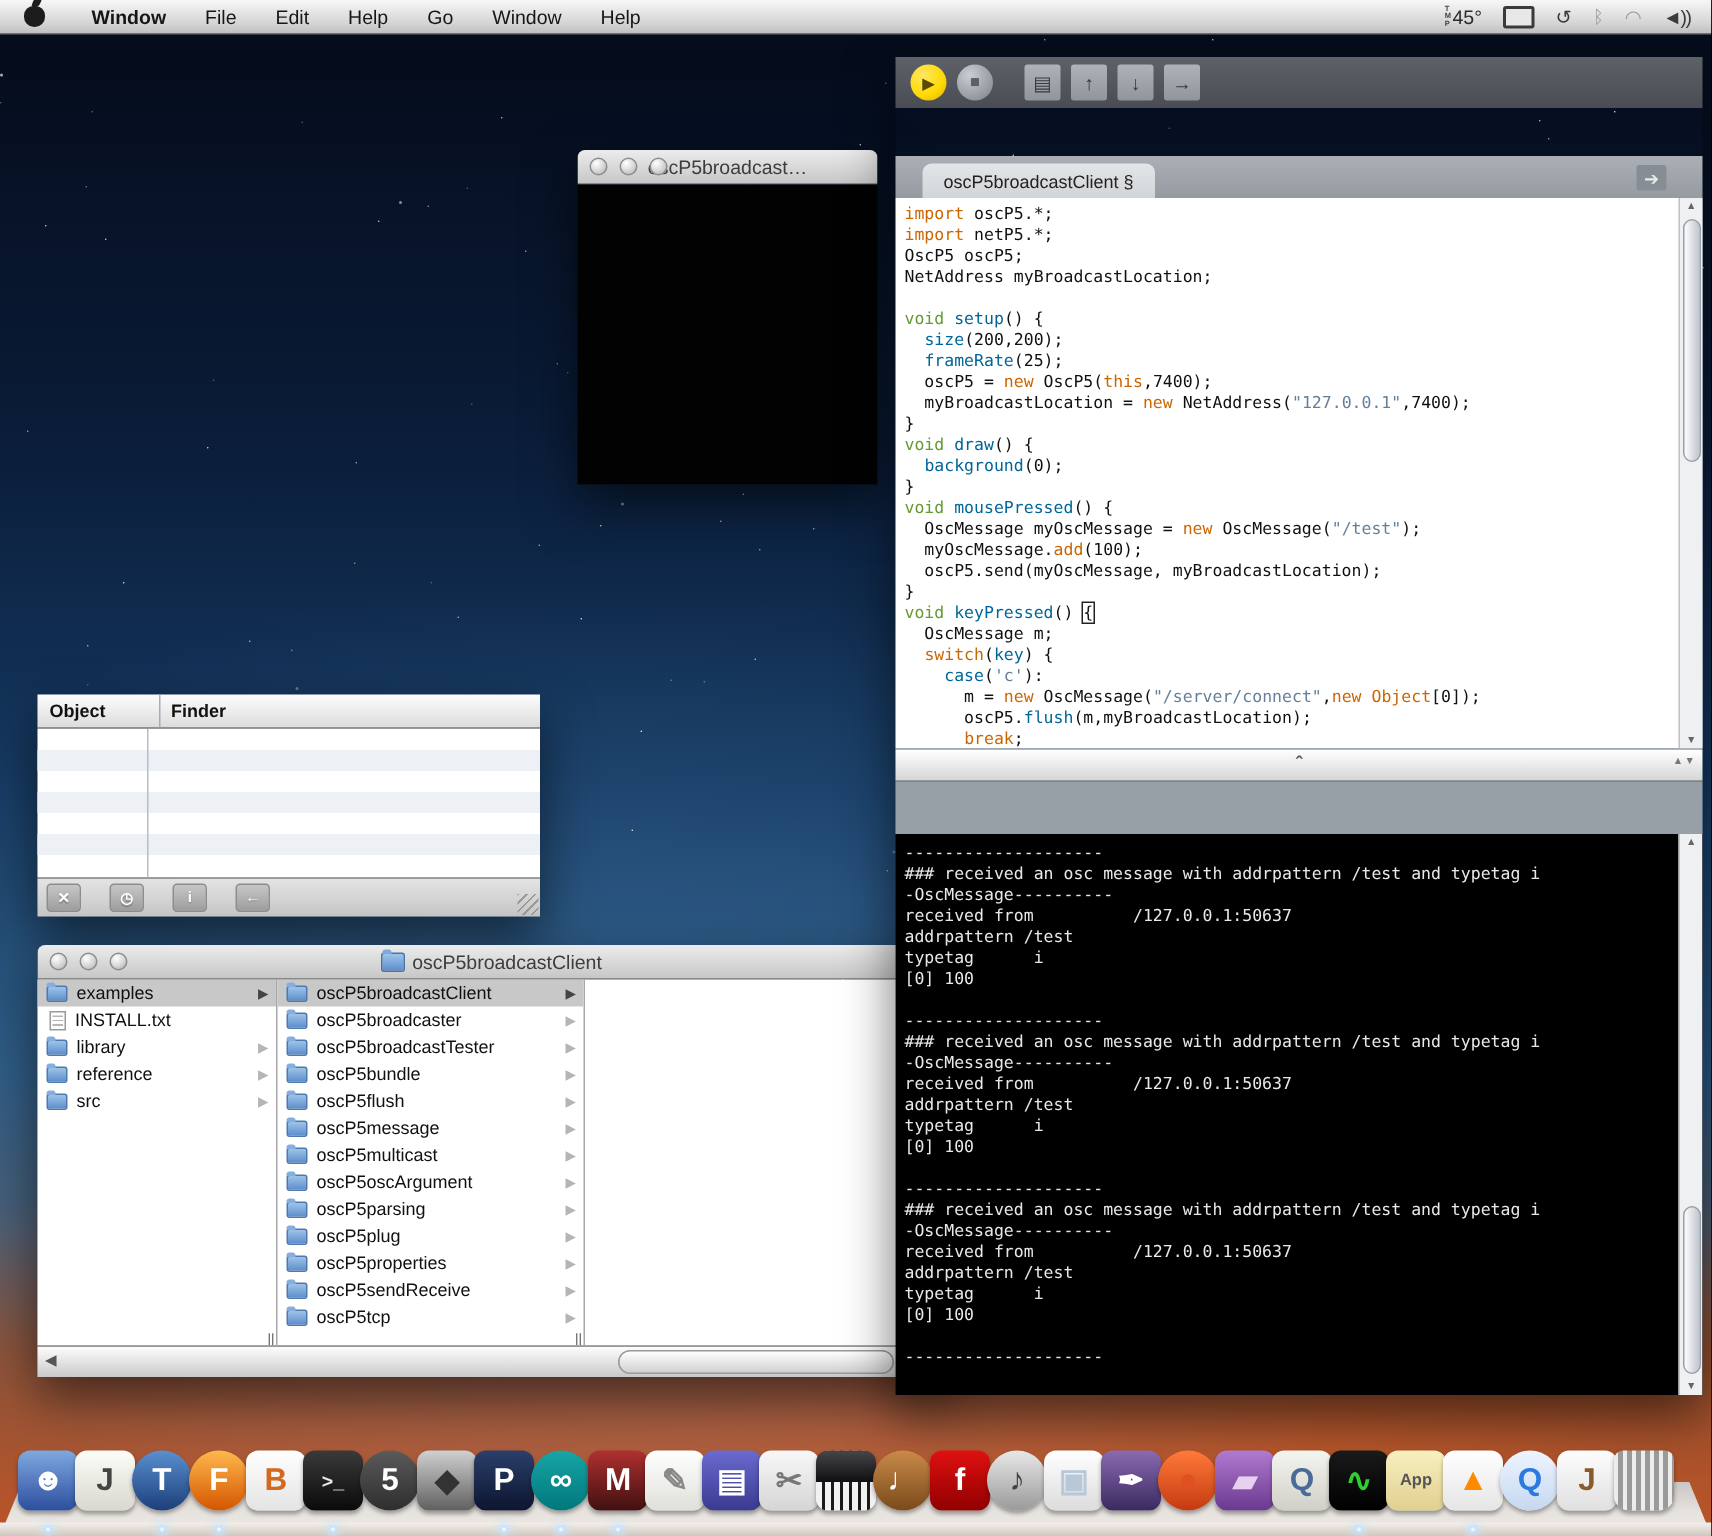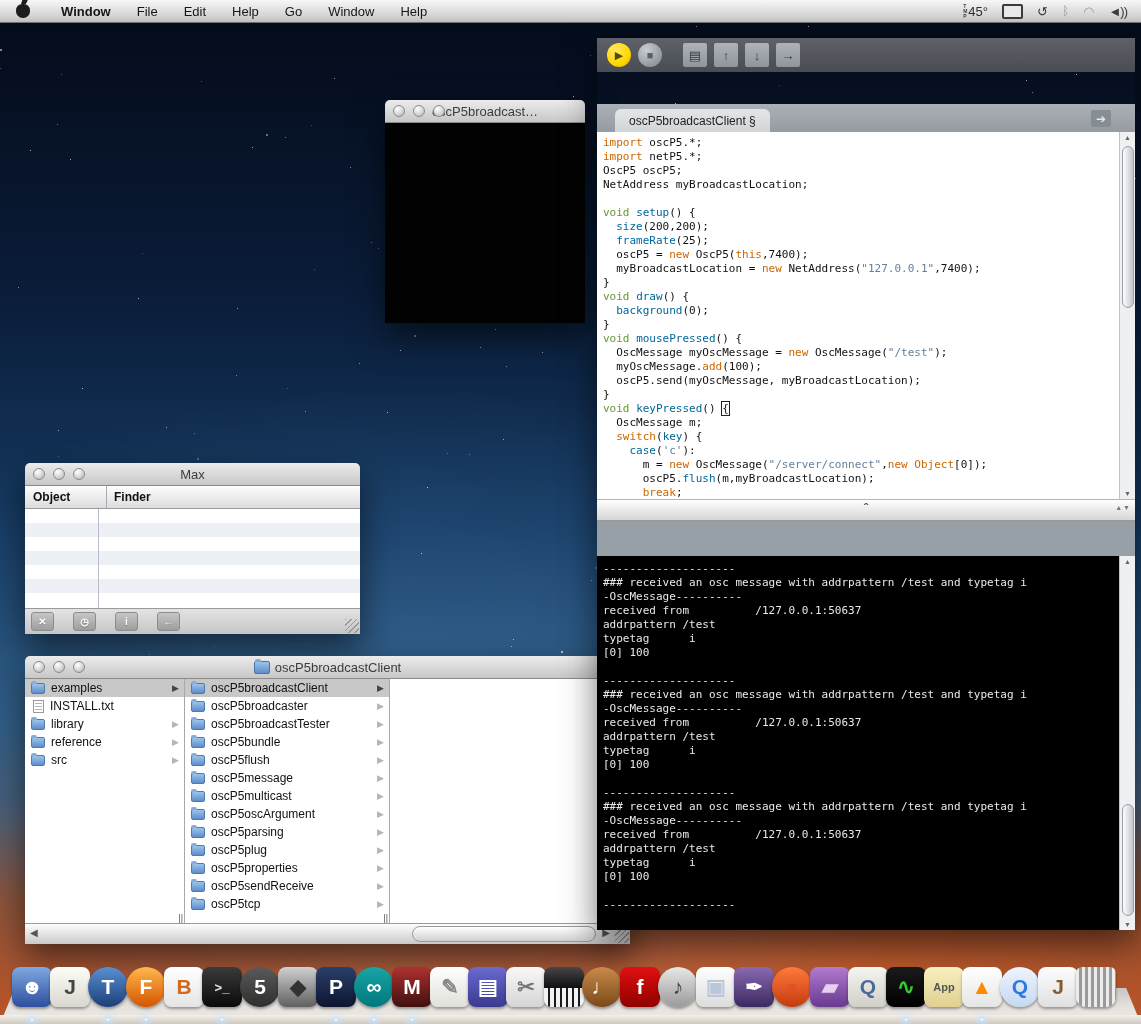--- a/index.html
+++ b/index.html
@@ -55,21 +55,21 @@
   .max-row{height:14px;}
   .max-row:nth-child(even){background:#edf1f6;}
   .max-vline{position:absolute;left:73px;top:0;bottom:0;width:1px;background:#b8bcc8;}
   .max-toolbar{height:25px;background:linear-gradient(#e3e3e3,#c6c6c6);border-top:1px solid #9a9a9a;
     display:flex;align-items:center;gap:19px;padding-left:6px;position:relative;}
   .max-btn{width:21px;height:17px;border-radius:3px;border:1px solid #8d8d8d;color:#fff;font-size:10px;
     font-weight:bold;display:flex;align-items:center;justify-content:center;
     background:linear-gradient(#c6c6c6,#9e9e9e);text-shadow:0 1px 1px rgba(0,0,0,.25);}
 
   
-  .finder{left:25px;top:656px;width:605px;z-index:14;}
+  .finder{left:25px;top:630px;width:605px;z-index:14;}
   .f-status{height:19px;background:linear-gradient(#d9d9d9,#c2c2c2);border-bottom:1px solid #8e8e8e;
     font-size:11px;color:#4a4a4a;display:flex;align-items:center;justify-content:center;}
   .f-title-icon{width:14px;height:11px;background:linear-gradient(#9ec3ea,#5d8ecb);border:1px solid #4a74a8;
     border-radius:2px;margin-right:5px;position:relative;}
   .f-title-icon:before{content:"";position:absolute;left:0;top:-3px;width:6px;height:3px;
     background:#7fa9d8;border-radius:2px 2px 0 0;}
   .f-cols{height:244px;background:#fff;display:flex;position:relative;overflow:hidden;}
   .fcol{height:100%;box-sizing:border-box;border-right:1px solid #a8a8a8;overflow:hidden;position:relative;}
   .fcol0{width:160px;}.fcol1{width:205px;}.fcol2{width:240px;border-right:none;}
   .fcol:after{content:"||";position:absolute;bottom:0;right:1px;font-size:9px;color:#555;}
@@ -353,28 +353,20 @@
         <span class="tl"></span>
         <span class="tl"></span>
         <span class="tl"></span>
       </div>
       <span>oscP5broadcast…</span>
     </div>
     <div class="body"></div>
   </div>
 
   <div class="window maxwin">
-    <div class="titlebar">
-      <div class="tl-group">
-        <span class="tl"></span>
-        <span class="tl"></span>
-        <span class="tl"></span>
-      </div>
-      <span>Max</span>
-    </div>
     <div class="max-header">
       <span class="hc1">Object</span>
       <span class="hc2">Finder</span>
     </div>
     <div class="max-body">
         <div class="max-row"></div>
         <div class="max-row"></div>
         <div class="max-row"></div>
         <div class="max-row"></div>
         <div class="max-row"></div>

